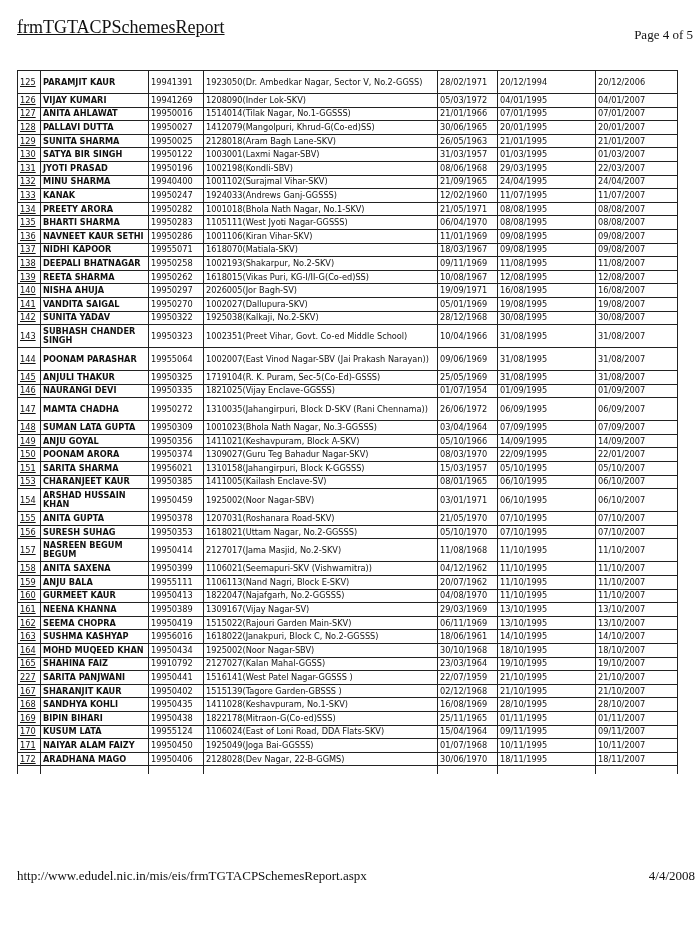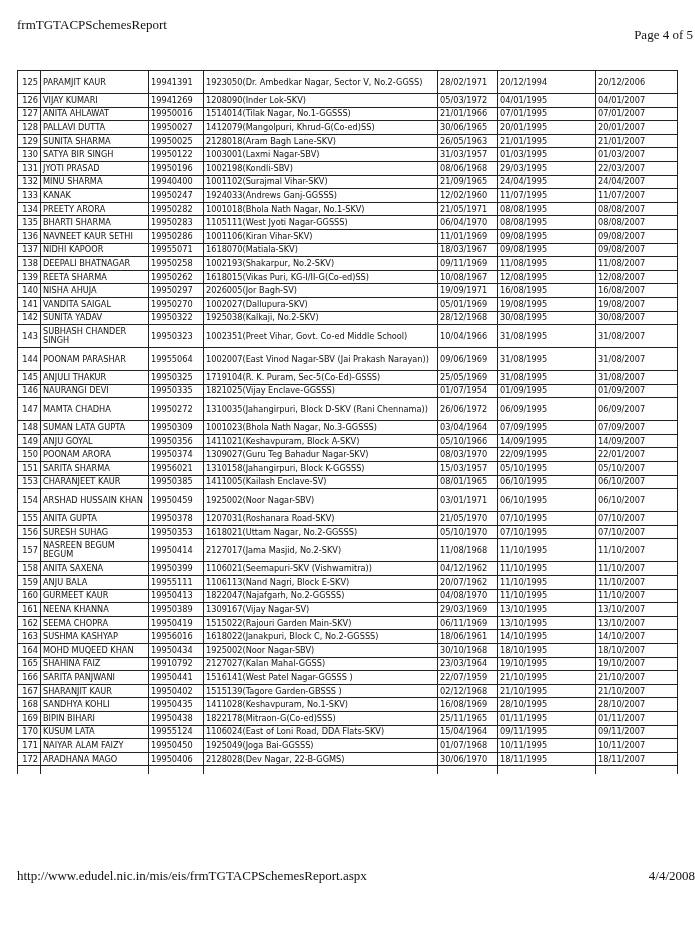--- a/index.html
+++ b/index.html
@@ -1,25 +1,25 @@
 <!DOCTYPE html>
 <html><head>
 <meta charset="utf-8">
 <style>
   html, body { margin: 0; padding: 0; background: #ffffff; }
   body { width: 695px; height: 950px; position: relative; overflow: hidden; font-family: "Liberation Serif", serif; color: #111; }
-  .hdr-title { position: absolute; left: 17px; top: 17px; font-size: 13px; }
+  .hdr-title { position: absolute; left: 17px; top: 17px; font-size: 18px; text-decoration: underline; }
   .hdr-page { position: absolute; right: 2px; top: 27px; font-size: 13px; }
   .ftr-url { position: absolute; left: 17px; top: 868px; font-size: 13px; }
   .ftr-date { position: absolute; right: 0px; top: 868px; font-size: 13px; margin-left: 30px; }
   table.rep { position: absolute; left: 17px; top: 70px; border-collapse: collapse; table-layout: fixed; width: 660px; font-family: "DejaVu Sans", sans-serif; font-size: 8.2px; }
   table.rep td { border: 1px solid #222; padding: 0 2px; height: 12.6px; line-height: 9px; vertical-align: middle; white-space: normal; overflow: hidden; }
   table.rep tr.tall td { height: 22px; }
-  td.sl { text-align: right; }
-  td.nm { font-weight: normal; }
+  td.sl { text-align: left; text-decoration: underline; }
+  td.nm { font-weight: bold; }
   tr.tail td { height: 8px; border-bottom: none; }
 </style>
 </head>
 <body>
 
 <div class="hdr-title">frmTGTACPSchemesReport</div>
 <div class="hdr-page">Page 4 of 5</div>
 
 <table class="rep">
   <colgroup>
@@ -386,21 +386,21 @@
       <tr>
         <td class="sl">165</td>
         <td class="nm">SHAHINA FAIZ</td>
         <td>19910792</td>
         <td>2127027(Kalan Mahal-GGSS)</td>
         <td>23/03/1964</td>
         <td>19/10/1995</td>
         <td>19/10/2007</td>
       </tr>
       <tr>
-        <td class="sl">166</td>
+        <td class="sl">227</td>
         <td class="nm">SARITA PANJWANI</td>
         <td>19950441</td>
         <td>1516141(West Patel Nagar-GGSSS )</td>
         <td>22/07/1959</td>
         <td>21/10/1995</td>
         <td>21/10/2007</td>
       </tr>
       <tr>
         <td class="sl">167</td>
         <td class="nm">SHARANJIT KAUR</td>

